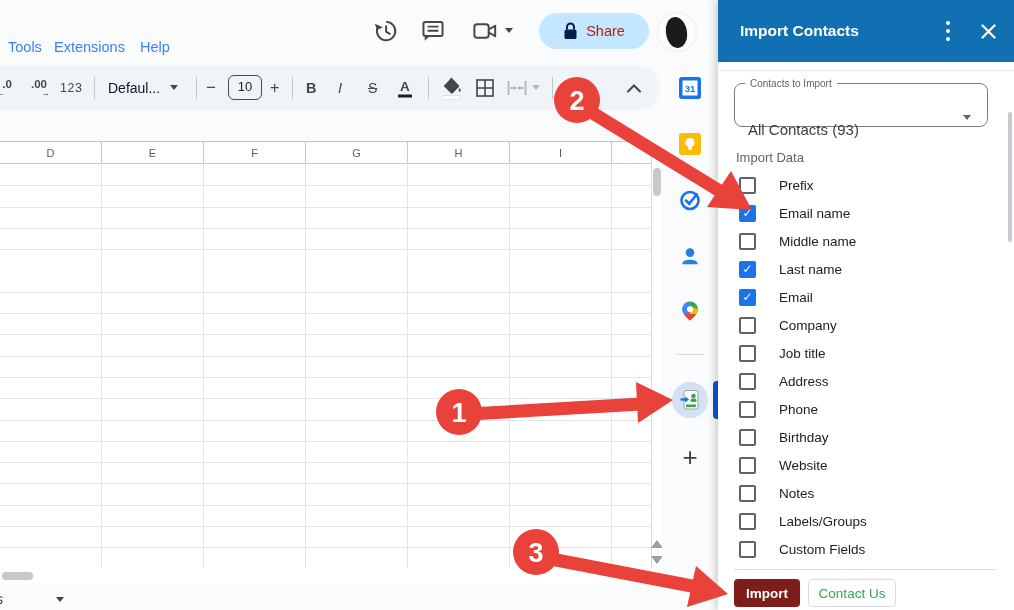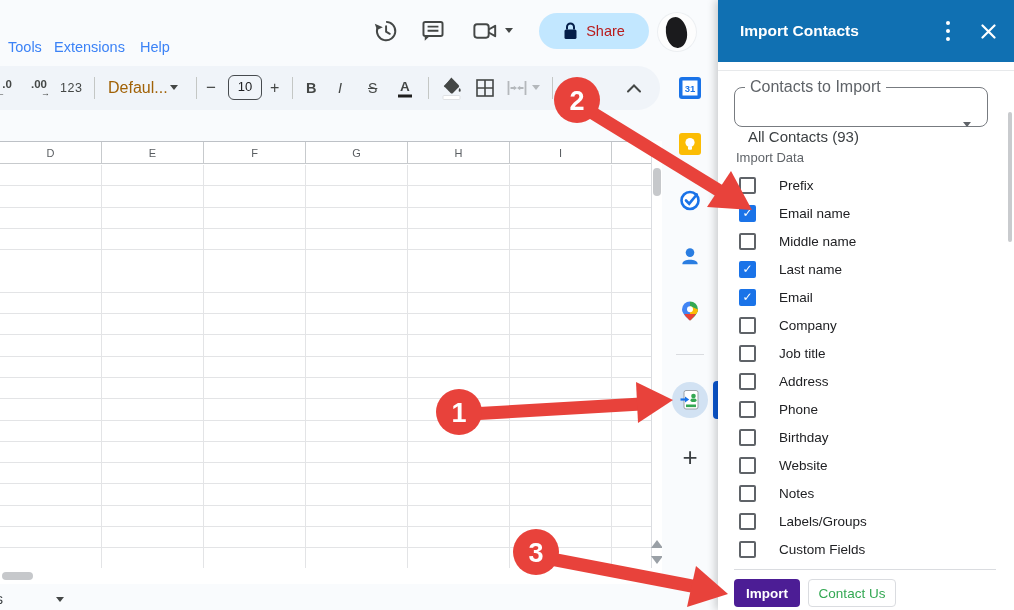--- a/index.html
+++ b/index.html
@@ -24,21 +24,21 @@
   .toolbar{position:absolute;left:0;top:66px;width:660px;height:44px;background:#f0f4f9;
     border-radius:0 22px 22px 0;}
   .tbi{position:absolute;top:50%;transform:translateY(-50%);color:#444746;white-space:nowrap;}
   .tdiv{position:absolute;top:11px;width:1px;height:22px;background:#c4c7c5;}
   .ddstack{display:inline-block;width:26px;text-align:center;line-height:1;}
   .ddstack .num{display:block;font-size:11.5px;font-weight:bold;color:#444746;}
   .ddstack .arr{display:block;font-size:9px;margin-top:-2px;color:#444746;}
   .ddstack.dec .arr{text-align:left;padding-left:2px;}
   .ddstack.inc .arr{text-align:right;padding-right:2px;}
   .fmt123{font-size:12.5px;letter-spacing:.5px;color:#444746;}
-  .fontname{font-size:16px;color:#a16207;}
+  .fontname{font-size:14px;color:#0f172a;}
   .caret{width:0;height:0;border-left:4.5px solid transparent;border-right:4.5px solid transparent;
     border-top:5.5px solid #444746;display:inline-block;}
   .caret.gray{border-top-color:#b4b8bc;}
   .sizebox{position:absolute;left:228px;top:9px;width:34px;height:25px;border:1.5px solid #474b4f;
     border-radius:6px;box-sizing:border-box;text-align:center;line-height:21px;font-size:13px;color:#202124;}
   .bolder{font-size:14.5px;font-weight:bold;}
   .ital{font-size:14.5px;font-style:italic;font-weight:500;}
   .strike{font-size:14px;text-decoration:line-through;font-weight:500;}
   .tcolor{font-size:13.5px;font-weight:bold;border-bottom:3px solid #1f1f1f;padding:0 2px 1px 2px;}
 
@@ -79,33 +79,33 @@
     box-shadow:-3px 0 8px rgba(0,0,0,.18);}
   .phead{position:absolute;left:0;top:0;width:100%;height:62px;background:#1070b2;display:flex;align-items:center;}
   .ptitle{margin-left:22px;color:#fff;font-size:15.5px;font-weight:bold;}
   .kebab{position:absolute;left:216px;top:17px;width:28px;height:28px;display:flex;flex-direction:column;
     align-items:center;justify-content:center;gap:4px;cursor:pointer;}
   .kebab i{width:4px;height:4px;border-radius:50%;background:#fff;}
   .pclose{position:absolute;left:256px;top:17px;width:28px;height:28px;display:flex;align-items:center;justify-content:center;cursor:pointer;}
   .pdivider{position:absolute;left:0;top:70px;width:100%;height:1px;background:#e7e9eb;}
   .cfield{position:absolute;left:16px;top:78px;width:254px;height:49px;margin:0;
     border:1px solid #777b80;border-radius:8px;box-sizing:border-box;padding:0;}
-  .cfield legend{margin-left:10px;padding:0 5px;font-size:16px;color:#5f6368;}
+  .cfield legend{margin-left:10px;padding:0 5px;font-size:10px;color:#5f6368;}
   .cvalue{font-size:15px;color:#3c4043;padding:3px 0 0 13px;margin-top:29px;}
   .cfield .caret{position:absolute;right:16px;top:26px;border-top-color:#5f6368;}
   .importdata{position:absolute;left:18px;top:150px;font-size:13px;color:#5f6368;}
   .fields{position:absolute;left:0;top:171px;width:100%;}
   .frow{display:flex;align-items:center;height:28px;padding-left:21px;}
   .cb{width:17px;height:17px;box-sizing:border-box;border:2px solid #5f6368;border-radius:2px;background:#fff;
     margin-right:23px;display:flex;align-items:center;justify-content:center;flex:0 0 17px;}
   .cb.checked{background:#1a73e8;border-color:#1a73e8;}
   .cb.checked::after{content:"✓";color:#fff;font-size:12px;font-weight:bold;line-height:1;}
   .flabel{font-size:13.5px;color:#202124;}
   .pdiv2{position:absolute;left:16px;top:569px;width:262px;height:1px;background:#dadce0;}
-  .btn-import{position:absolute;left:16px;top:579px;width:66px;height:28px;background:#4c1d95;border:none;
+  .btn-import{position:absolute;left:16px;top:579px;width:66px;height:28px;background:#7f1d1d;border:none;
     border-radius:4px;color:#fff;font-weight:bold;font-size:13.5px;font-family:inherit;cursor:pointer;}
   .btn-contact{position:absolute;left:90px;top:579px;width:88px;height:28px;background:#fff;
     border:1px solid #dadce0;border-radius:4px;color:#34a853;font-size:13.5px;font-family:inherit;cursor:pointer;}
   .pscroll{position:absolute;left:290px;top:112px;width:4px;height:130px;background:#c9cbce;border-radius:2px;}
 
   
   .ann{position:absolute;left:0;top:0;pointer-events:none;z-index:60;}
   .ann text{font-family:"Liberation Sans","DejaVu Sans",sans-serif;font-size:27px;font-weight:bold;fill:#fff;}
 </style>
 </head>

